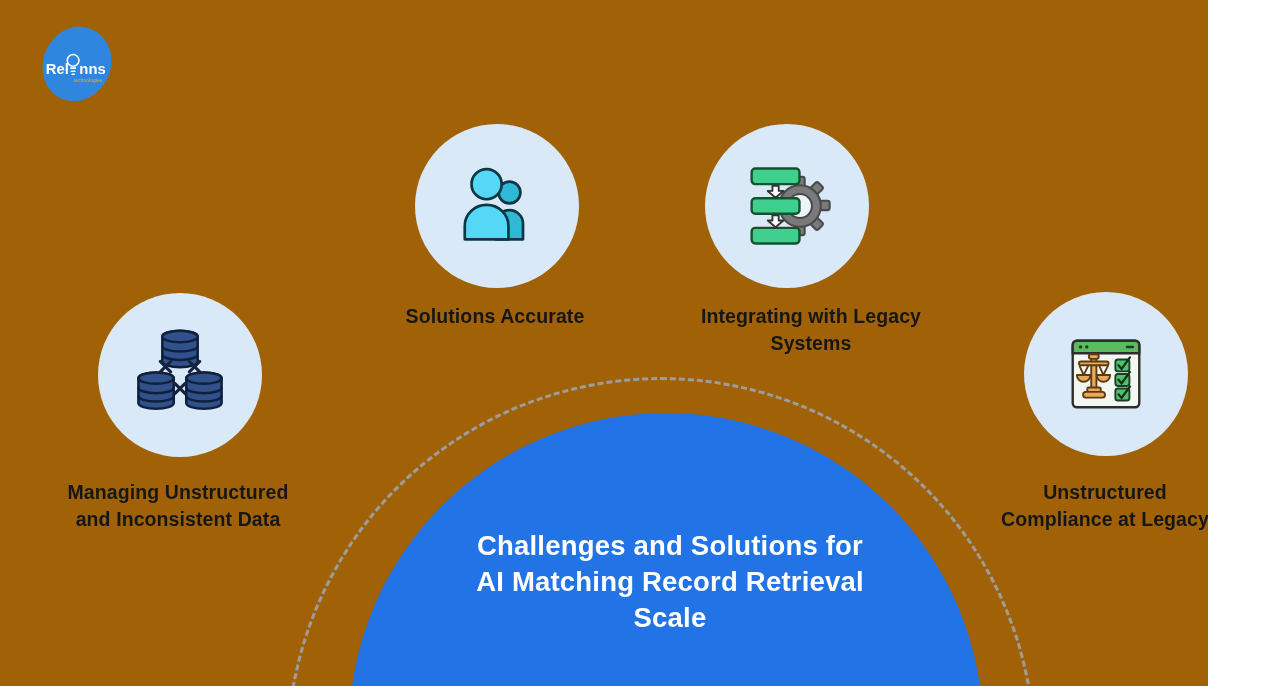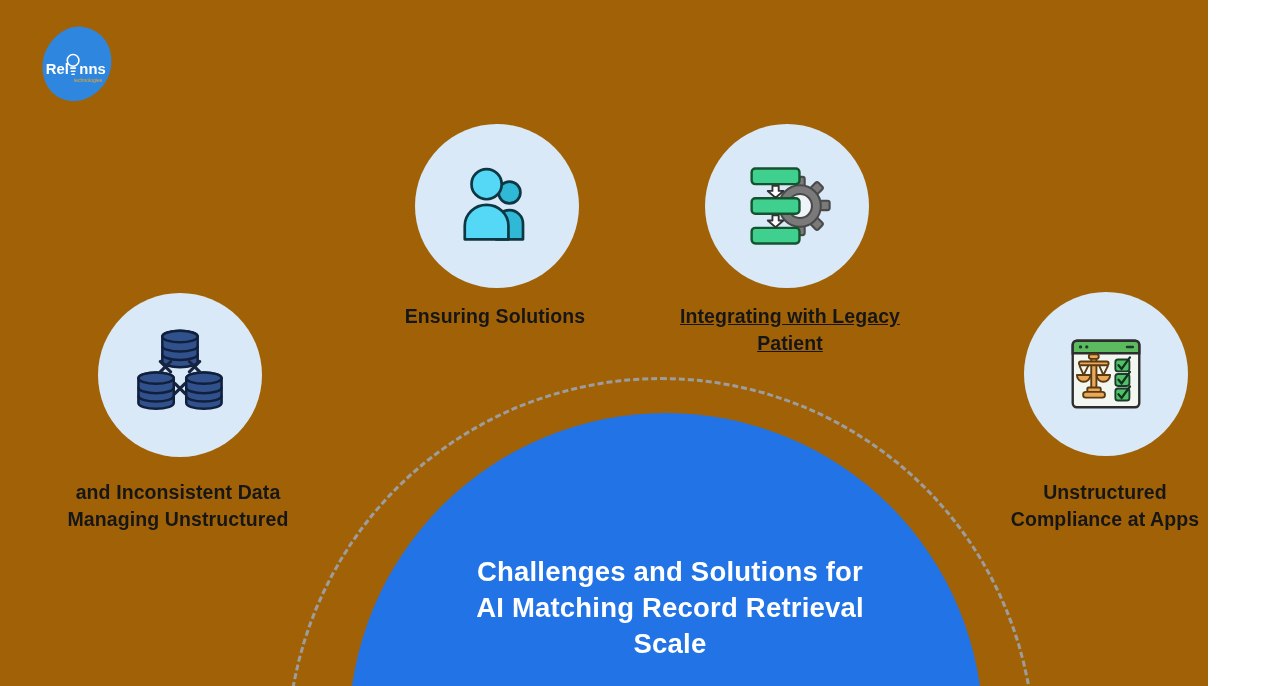--- a/index.html
+++ b/index.html
@@ -20,33 +20,33 @@
   .bubble-2{left:415px;top:124px;}
   .bubble-3{left:705px;top:124px;}
   .bubble-4{left:1024px;top:292px;}
   
   .item-label{
     position:absolute;width:340px;text-align:center;
     font-size:19.5px;font-weight:600;line-height:27px;color:#161616;letter-spacing:.1px;
   }
   .label-1{left:8px;top:479px;}
   .label-2{left:325px;top:303px;}
-  .label-3{left:620px;top:303px;text-decoration:underline;}
+  .label-3{left:641px;top:303px;}
   .label-4{left:935px;top:479px;}
   
   .dashed-ring{
     position:absolute;left:286px;top:377px;width:744px;height:744px;
     border:3px dashed #9d9d9d;border-radius:50%;
   }
   .center-circle{
     position:absolute;left:349px;top:413px;width:634px;height:634px;
     border-radius:50%;background:#2173e6;
   }
   .center-title{
-    position:absolute;left:440px;top:554px;width:460px;text-align:center;
+    position:absolute;left:440px;top:528px;width:460px;text-align:center;
     color:#ffffff;font-weight:700;font-size:27.5px;line-height:36px;letter-spacing:.2px;
   }
 </style>
 </head>
 <body>
 
 <div class="stage">
 
   <div class="logo">
     <svg viewBox="0 0 100 104">
@@ -75,36 +75,36 @@
         <path fill="none" d="M56,62 a17,5.5 0 0 0 34,0 M56,70 a17,5.5 0 0 0 34,0"></path>
       </g>
       <g stroke="#16243f" stroke-width="3" stroke-linecap="round">
         <path d="M31,37 l10,10 M41,37 l-10,10"></path>
         <path d="M59,37 l10,10 M69,37 l-10,10"></path>
         <path d="M45,58 l10,10 M55,58 l-10,10"></path>
       </g>
     </svg>
   </div>
   <div class="item-label label-1">
+    <div>Managing Unstructured</div>
     <div>and Inconsistent Data</div>
-    <div>Managing Unstructured</div>
   </div>
 
   <div class="bubble bubble-2">
     <svg viewBox="0 0 100 100">
       <g stroke="#0e3744" stroke-width="2.6" stroke-linejoin="round">
         <circle cx="62" cy="37" r="10.5" fill="#2fb9d6"></circle>
         <path d="M49,82 v-15 a13,13 0 0 1 26,0 v15 z" fill="#2fb9d6"></path>
         <circle cx="40" cy="29" r="14.5" fill="#55d8f5"></circle>
         <path d="M19,82 v-13 a21,20 0 0 1 42,0 v13 z" fill="#55d8f5"></path>
       </g>
     </svg>
   </div>
   <div class="item-label label-2">
-    <div>Ensuring Solutions</div>
+    <div>Solutions Accurate</div>
   </div>
 
   <div class="bubble bubble-3">
     <svg viewBox="0 0 100 100">
       <g stroke="#4a4a4a" stroke-width="2" fill="#7a7a7a">
         <rect x="58" y="22" width="9" height="10" rx="2"></rect>
         <rect x="58" y="68" width="9" height="10" rx="2"></rect>
         <rect x="81" y="45" width="10" height="9" rx="2"></rect>
         <rect x="74" y="28" width="9" height="10" rx="2" transform="rotate(45 78.5 33)"></rect>
         <rect x="74" y="62" width="9" height="10" rx="2" transform="rotate(-45 78.5 67)"></rect>
@@ -117,21 +117,21 @@
         <rect x="16" y="71" width="46" height="15" rx="3.5" fill="#3fd08f"></rect>
       </g>
       <g stroke="#333333" stroke-width="1.8" stroke-linejoin="round" fill="#ffffff">
         <path d="M36,30.5 L36,35.5 L31.5,35.5 L39,42 L46.5,35.5 L42,35.5 L42,30.5 Z"></path>
         <path d="M36,59 L36,64 L31.5,64 L39,70.5 L46.5,64 L42,64 L42,59 Z"></path>
       </g>
     </svg>
   </div>
   <div class="item-label label-3">
     <div>Integrating with Legacy</div>
-    <div>Patient</div>
+    <div>Systems</div>
   </div>
 
   <div class="bubble bubble-4">
     <svg viewBox="0 0 100 100">
       <rect x="18" y="18" width="64" height="64" rx="4" fill="#f2f7f1" stroke="#2d2d2d" stroke-width="2.3"></rect>
       <path d="M22,18 h56 a4,4 0 0 1 4,4 v8 h-64 v-8 a4,4 0 0 1 4,-4 z" fill="#5cbb5e" stroke="#2d2d2d" stroke-width="2.3"></path>
       <g fill="#1d3a2a">
         <circle cx="25.5" cy="24" r="1.6"></circle>
         <circle cx="31.5" cy="24" r="1.6"></circle>
         <rect x="69" y="22.8" width="8" height="2.4" rx="1.2"></rect>
@@ -153,21 +153,21 @@
         <g fill="none" stroke="#14321e" stroke-width="2.2" stroke-linecap="round">
           <path d="M62,41.5 l3,3.5 l8,-11"></path>
           <path d="M62,55.5 l3,3.5 l8,-11"></path>
           <path d="M62,69.5 l3,3.5 l8,-11"></path>
         </g>
       </g>
     </svg>
   </div>
   <div class="item-label label-4">
     <div>Unstructured</div>
-    <div>Compliance at Apps</div>
+    <div>Compliance at Legacy</div>
   </div>
 
   <div class="dashed-ring"></div>
   <div class="center-circle"></div>
   <div class="center-title">
     <div>Challenges and Solutions for</div>
     <div>AI Matching Record Retrieval</div>
     <div>Scale</div>
   </div>
 

